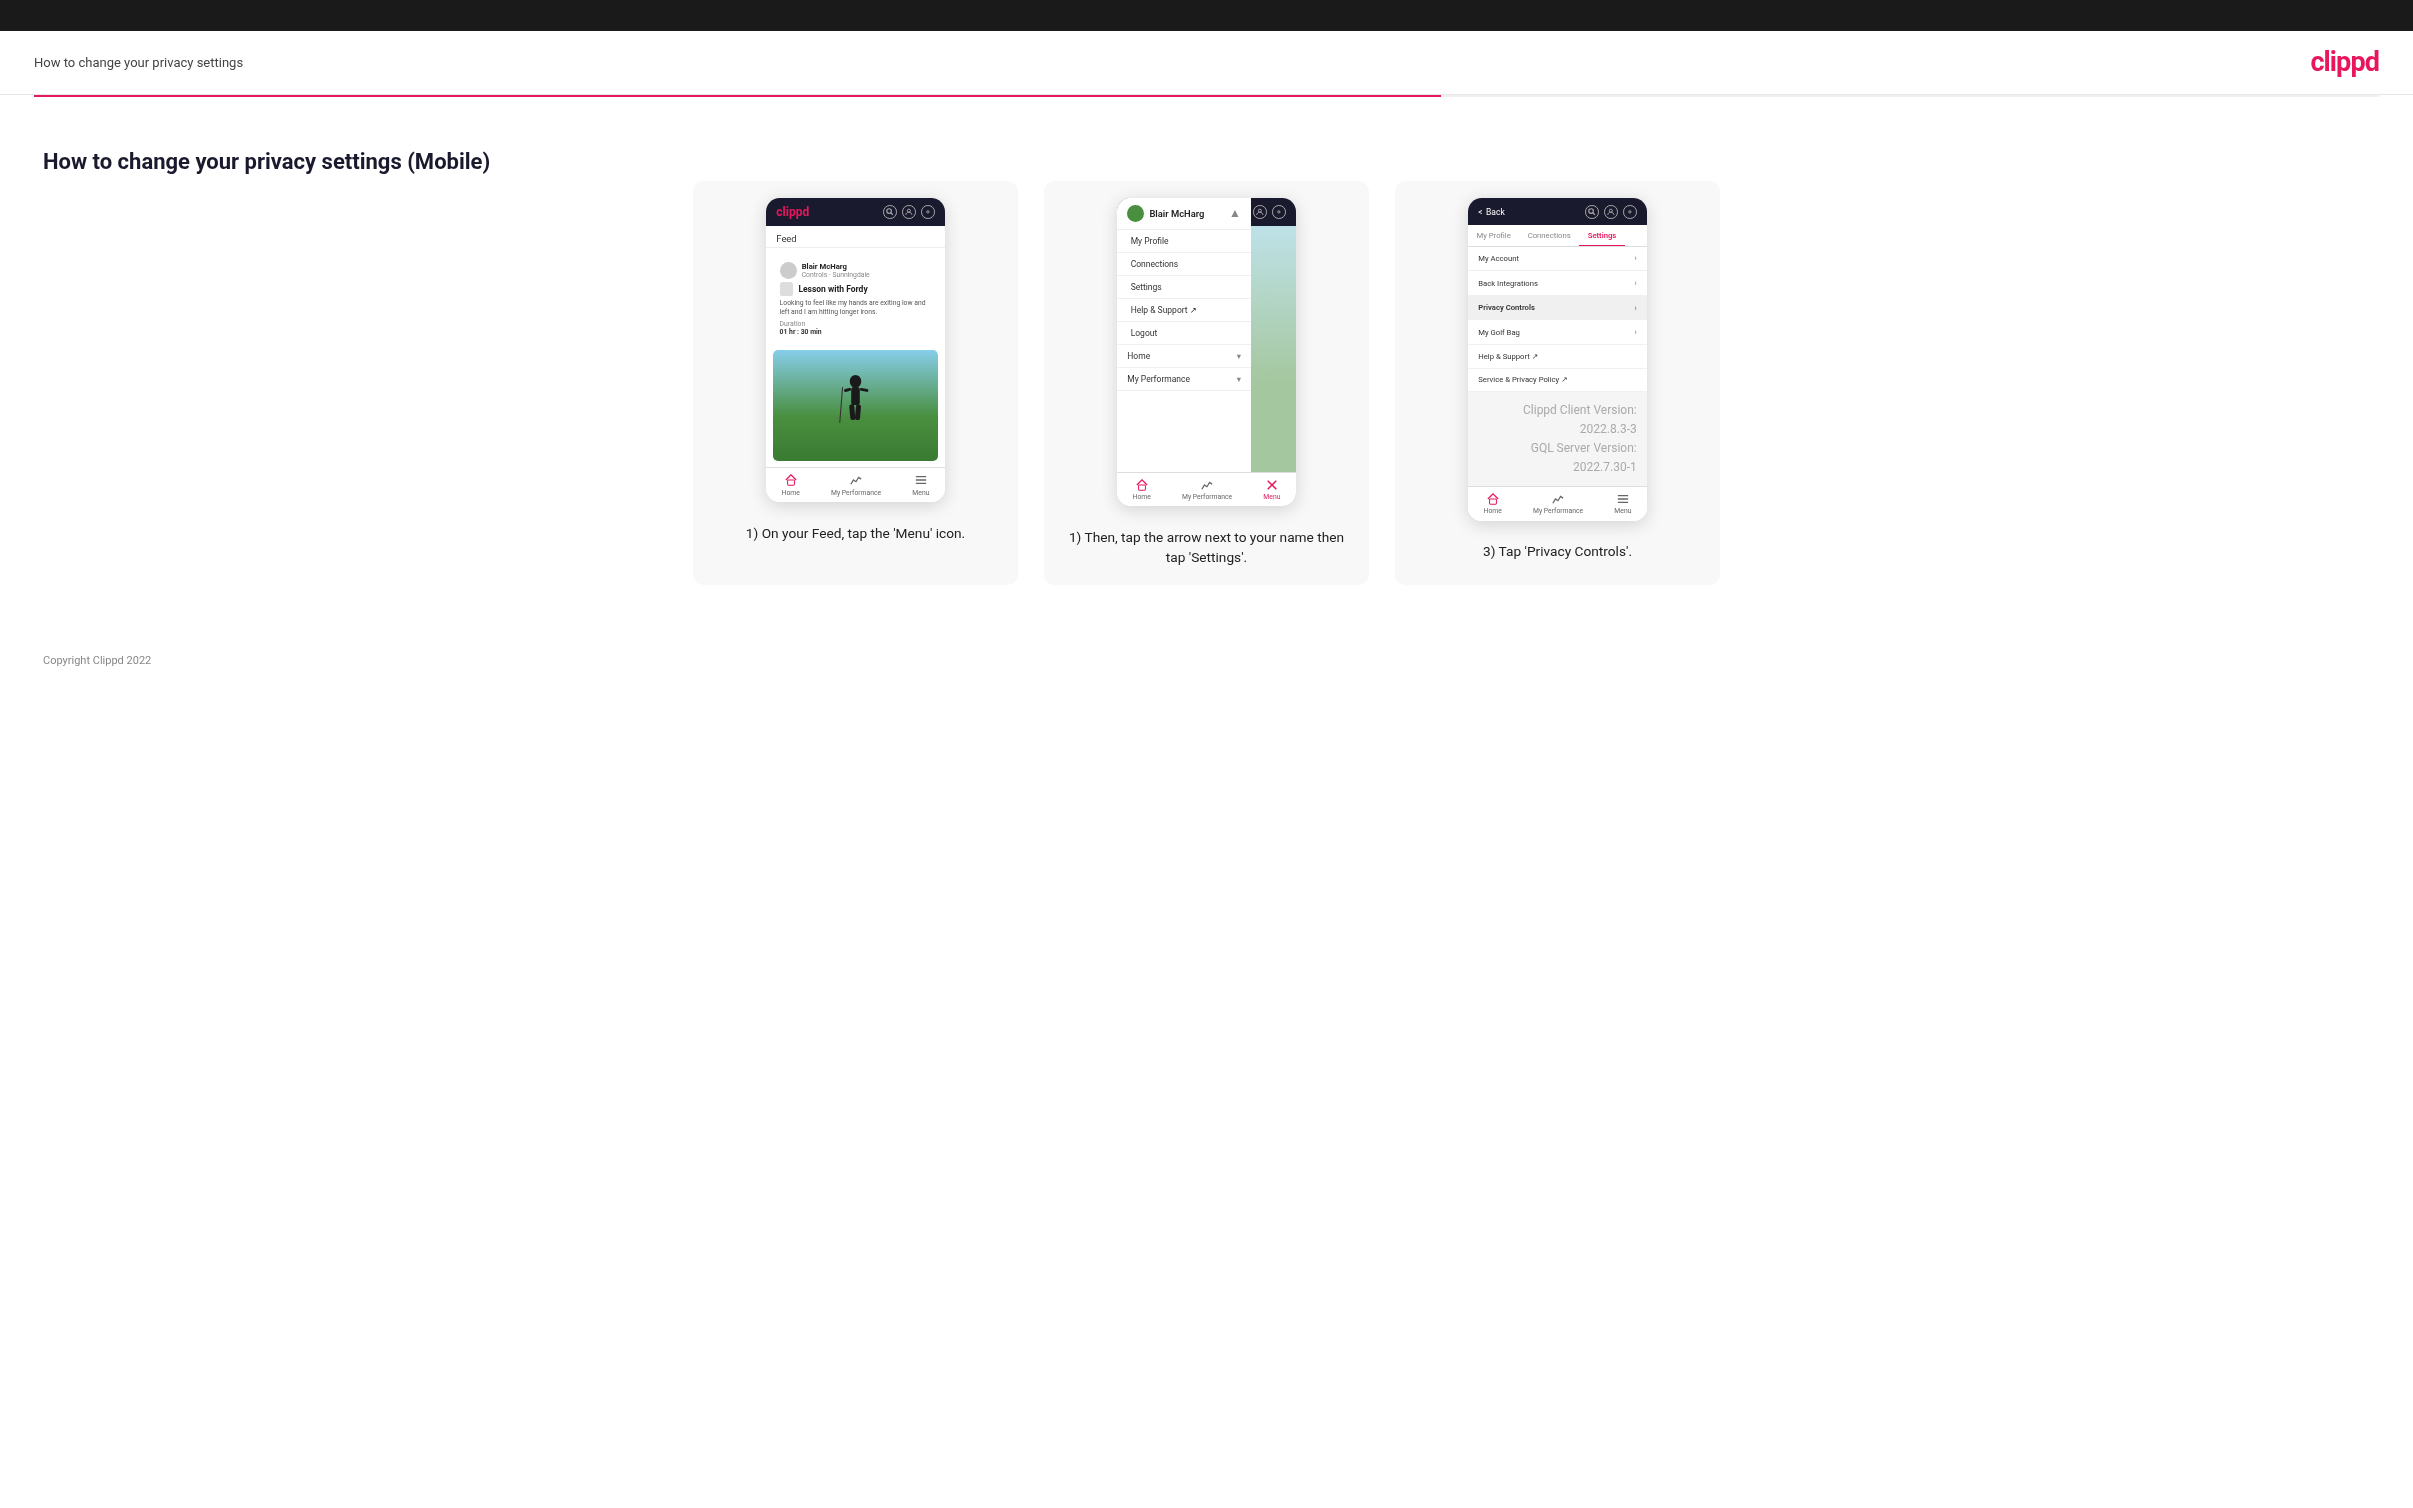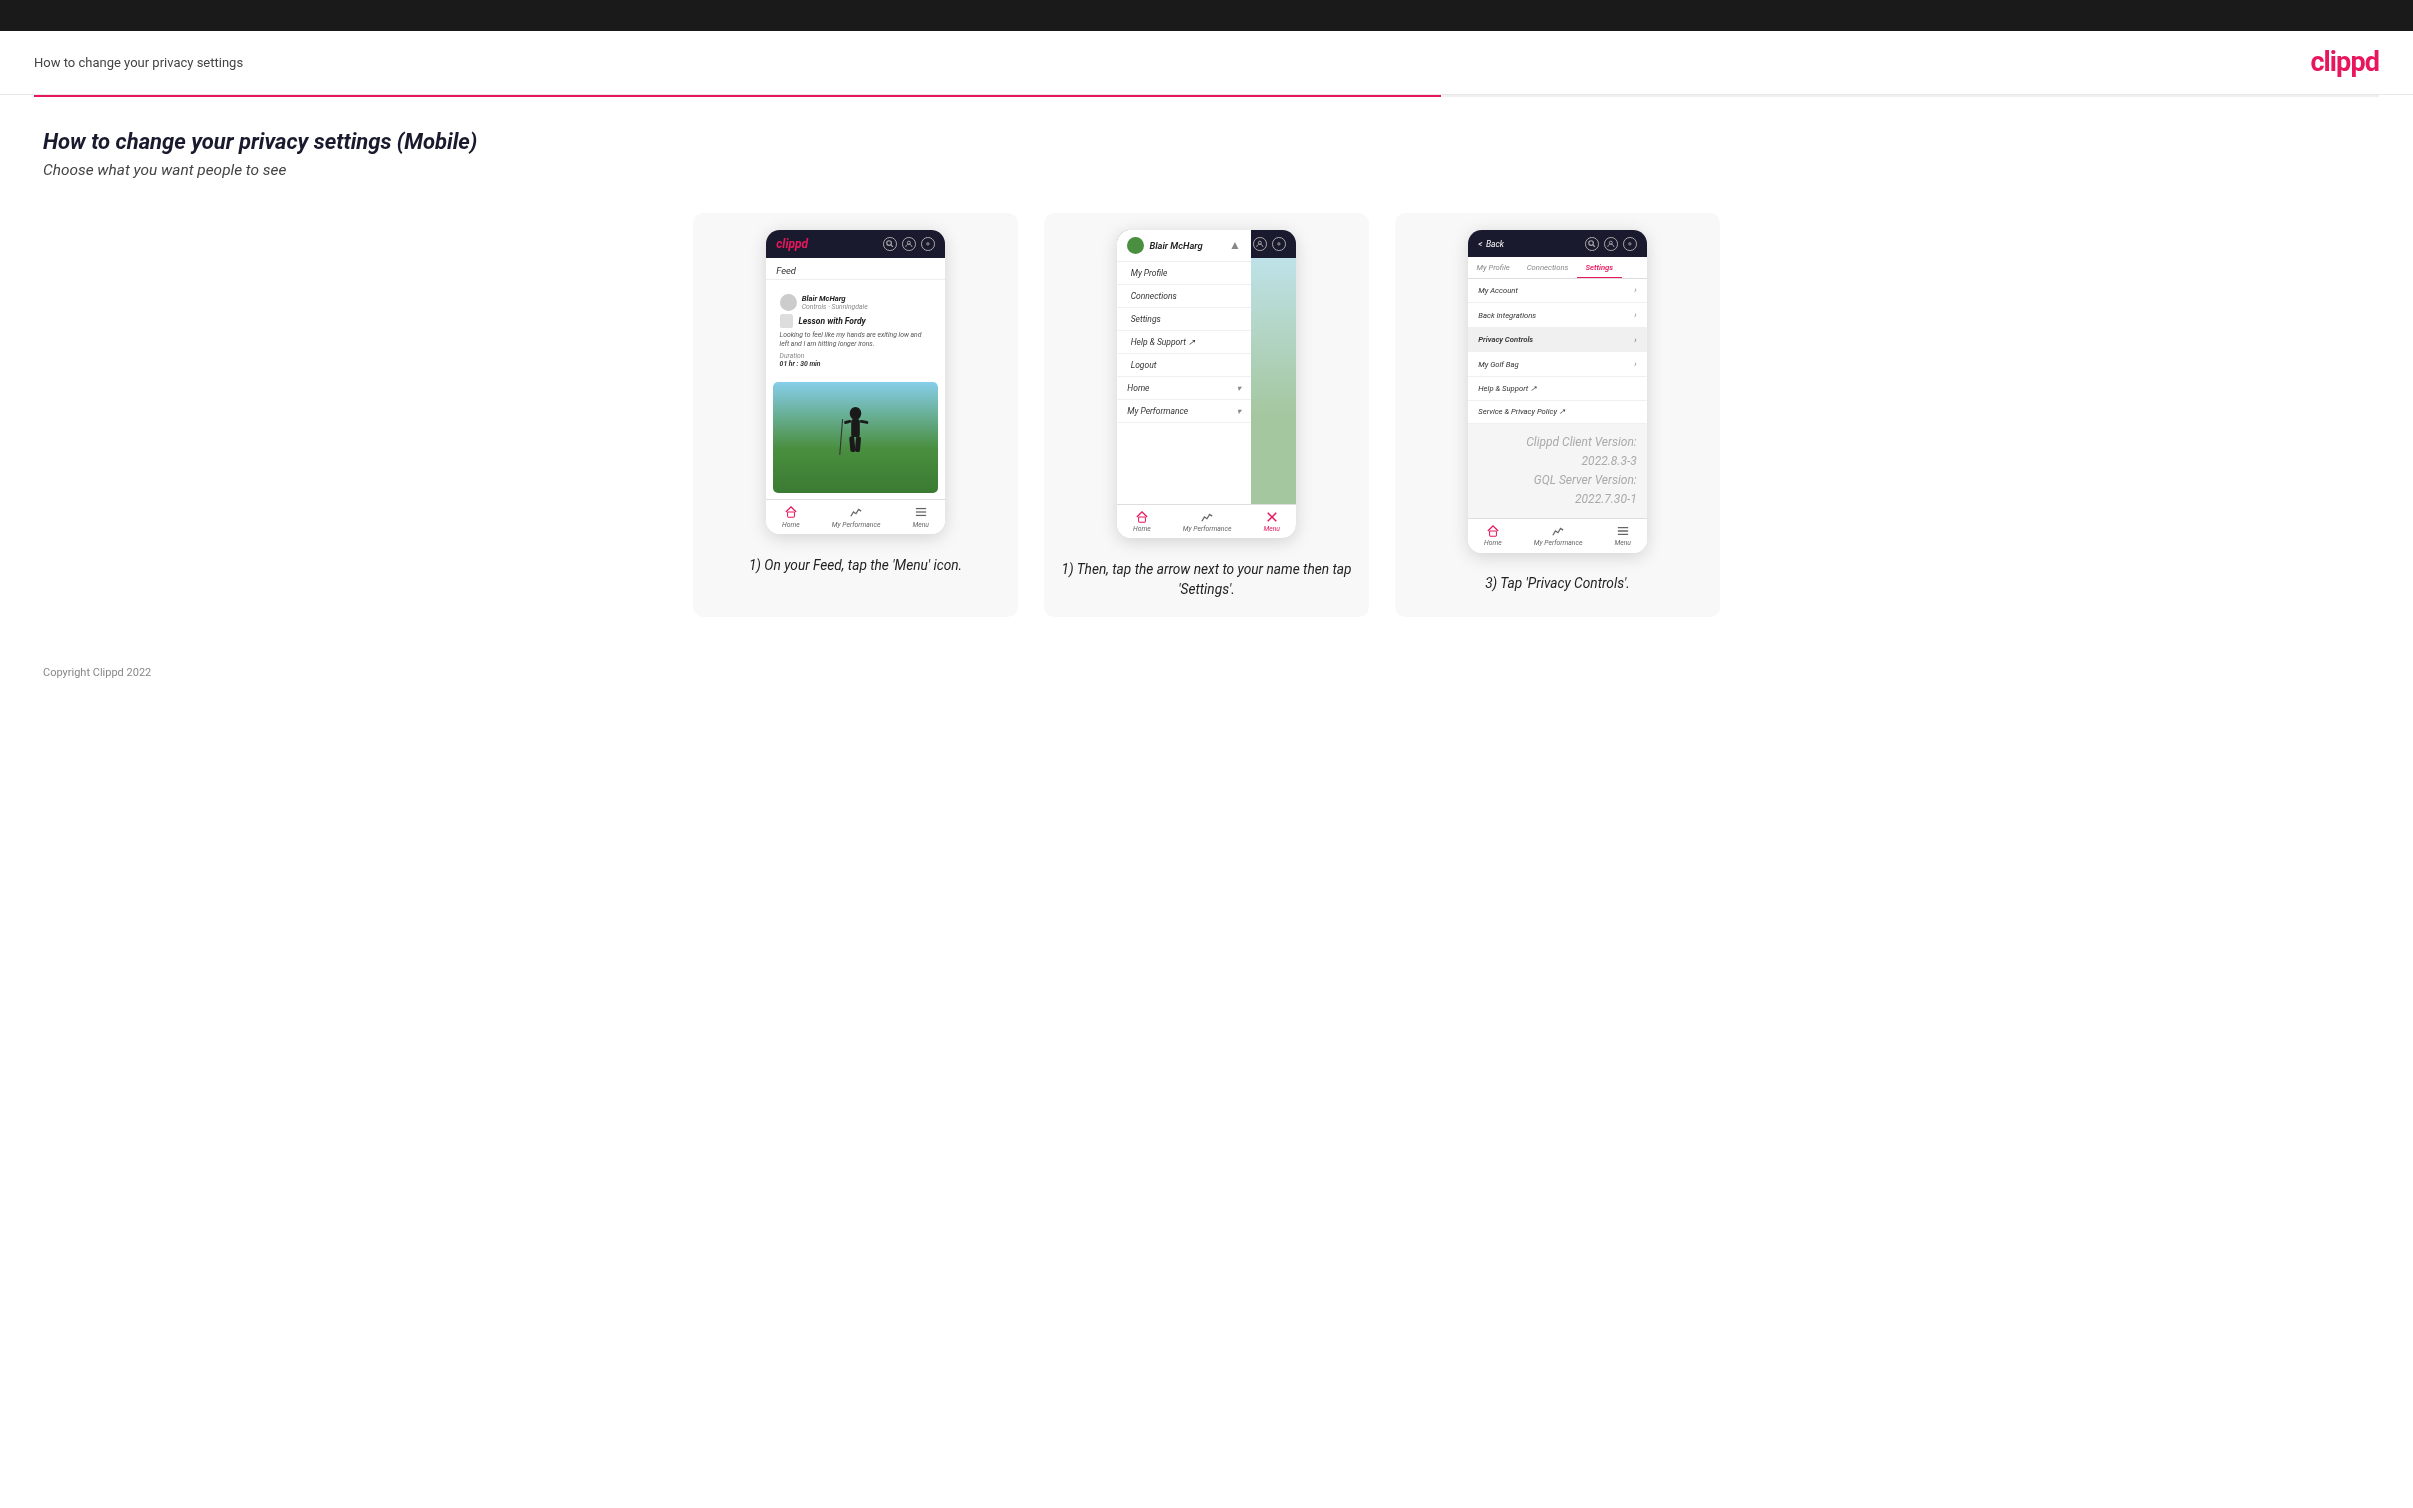--- a/index.html
+++ b/index.html
@@ -37,22 +37,21 @@
 
     
     .accent-line {
       height: 2.6px;
       background: linear-gradient(to right, #e8175d 60%, #f0f0f0 60%);
       margin: 0 34px;
     }
 
     
     .main {
-      padding: 32px 43px;
-      font-style: italic;
+      padding: 52px 43px;
     }
 
     .page-heading {
       font-size: 22px;
       font-weight: 700;
       color: #1a1a2e;
       margin-bottom: 6.8px;
     }
     .page-subheading {
       font-size: 15.4px;
@@ -379,21 +378,20 @@
 
 <div class="header">
   <span class="header-title">How to change your privacy settings</span>
   <span class="logo">clippd</span>
 </div>
 <div class="accent-line"></div>
 
 <div class="main">
 
   <h1 class="page-heading">How to change your privacy settings (Mobile)</h1>
-  <p class="page-subheading">Choose what you want people to see</p>
 
   <div class="cards-row">
 
     <div class="card">
       <div class="phone">
 
         <div class="phone-header">
           <span class="phone-logo">clippd</span>
           <div class="phone-icons">
             <div class="phone-icon-circle">

